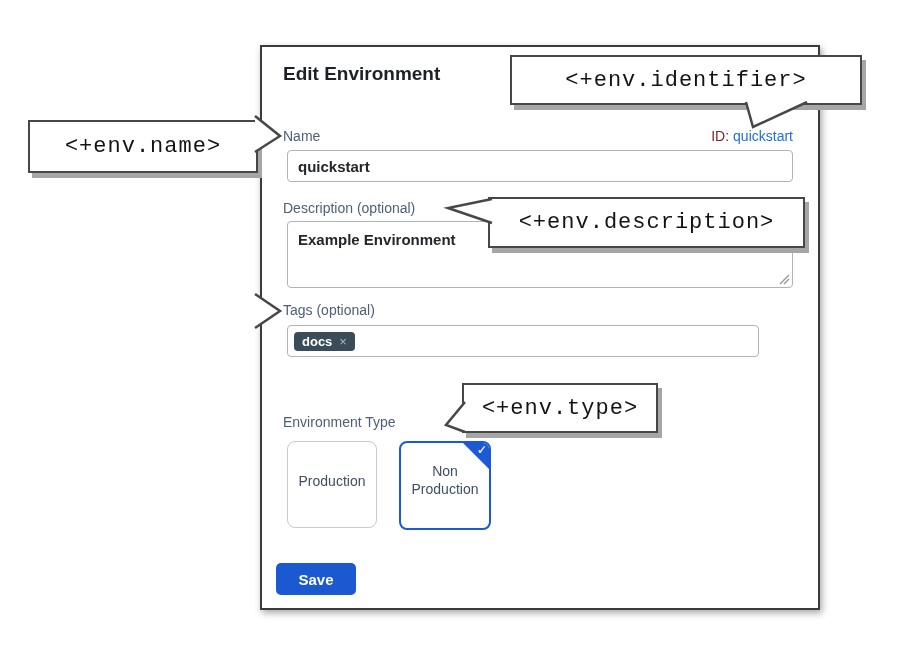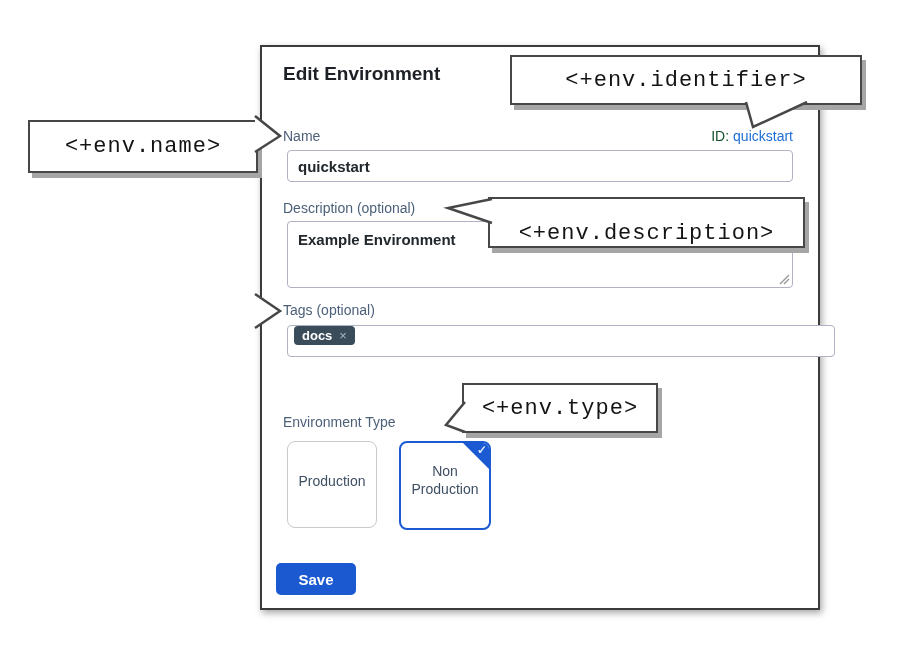--- a/index.html
+++ b/index.html
@@ -11,41 +11,41 @@
   .panel {
     position:absolute; left:260px; top:45px; width:560px; height:565px;
     background:#fff; border:2px solid #3b3b3b;
     box-shadow:2px 3px 7px rgba(0,0,0,.35);
   }
   .panel-title { position:absolute; left:21px; top:16px; font-size:19px; font-weight:700; color:#1d2126; }
 
   .field-label { position:absolute; font-size:14px; font-weight:500; color:#4d6079; }
 
   .id-row { position:absolute; right:25px; top:81px; font-size:14px; }
-  .id-prefix { color:#14532d; font-weight:500; }
+  .id-prefix { color:#7f1d1d; font-weight:500; }
   .id-link { color:#1f6fd6; font-weight:500; text-decoration:none; margin-left:4px; }
 
   .text-input {
     position:absolute; left:25px; width:506px; height:32px;
     border:1px solid #b0b1c3; border-radius:4px; background:#fff;
     font-family:"Liberation Sans", sans-serif;
     font-size:15px; font-weight:600; color:#22272b; padding:0 10px;
   }
   .textarea {
     position:absolute; left:25px; top:174px; width:506px; height:67px;
     border:1px solid #b0b1c3; border-radius:4px; background:#fff;
     font-size:15px; font-weight:600; color:#22272b; padding:8px 10px;
     line-height:1.3;
   }
   .resize-grip { position:absolute; right:2px; bottom:2px; }
 
   .tags-box {
-    position:absolute; left:25px; top:278px; width:548px; height:32px;
+    position:absolute; left:25px; top:278px; width:472px; height:32px;
     border:1px solid #b0b1c3; border-radius:4px; background:#fff;
-    display:flex; align-items:flex-start; padding:0 6px;
+    display:flex; align-items:center; padding:0 6px;
   }
   .tag-chip {
     display:inline-flex; align-items:center; gap:7px;
     background:#3a4b59; color:#fff; border-radius:4px;
     padding:3px 8px; font-size:13px; font-weight:700; line-height:1;
   }
   .tag-remove { color:#aeb6bd; font-weight:400; font-size:13px; cursor:pointer; }
 
   .type-cards { position:absolute; left:25px; top:394px; display:flex; gap:22px; }
   .type-card {
@@ -78,21 +78,21 @@
   
   .callout {
     position:absolute; background:#fff; border:2.5px solid #474747;
     box-shadow:4px 5px 0 #a6a6a6;
     display:flex; align-items:center; justify-content:center;
     font-family:"Liberation Mono","DejaVu Sans Mono",monospace;
     font-size:22px; letter-spacing:1px; color:#141414; z-index:5;
   }
   .co-identifier { left:510px; top:55px;  width:352px; height:50px; }
   .co-name       { left:28px;  top:111px; width:230px; height:53px;margin-top:9px; }
-  .co-description{ left:488px; top:197px; width:317px; height:51px;align-items:flex-end; }
+  .co-description{ left:488px; top:197px; width:317px; height:51px; }
   .co-tags       { left:28px;  top:289px; width:230px; height:54px; }
   .co-type       { left:462px; top:383px; width:196px; height:50px; }
   .tail { position:absolute; z-index:6; }
 </style>
 </head>
 <body>
 
 <div class="stage">
 
   <div class="panel">

